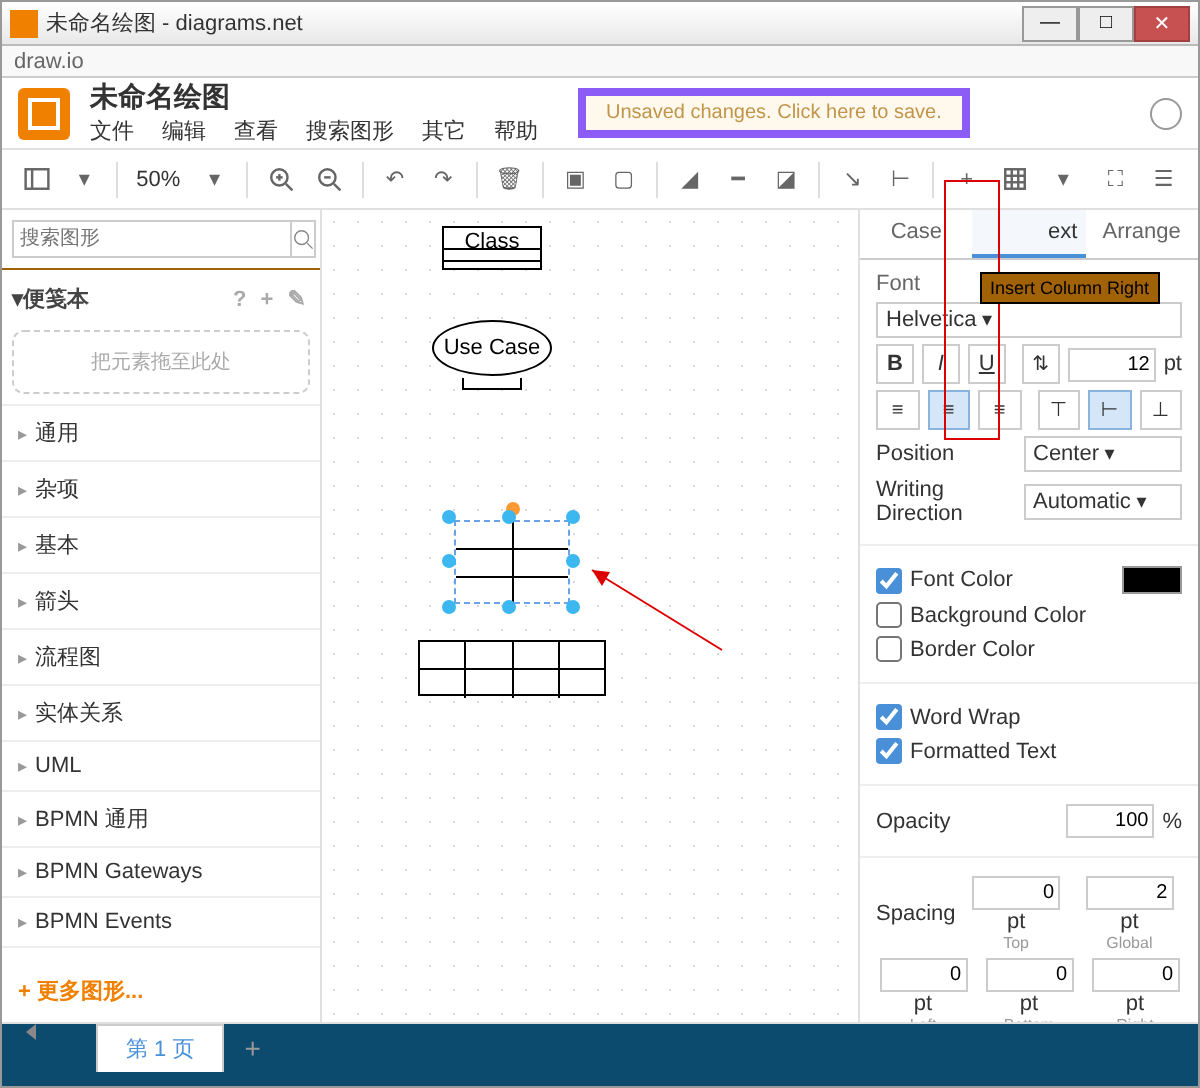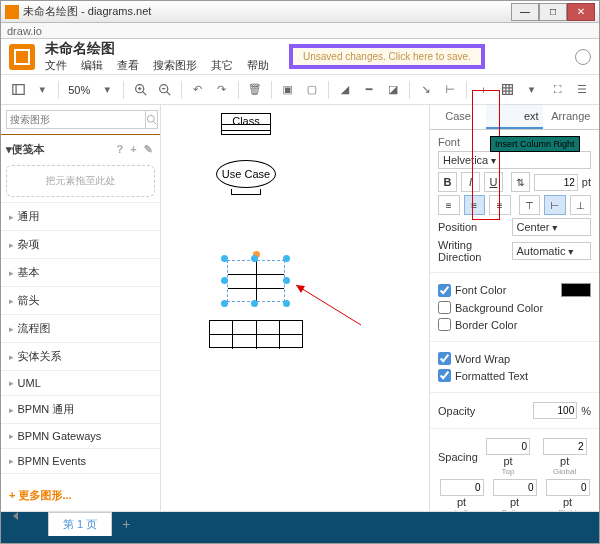--- a/index.html
+++ b/index.html
@@ -65,21 +65,21 @@
 .psec{padding:6px 8px;border-bottom:1px solid #eee;font-size:10px;color:#333}
 .psec .lbl{color:#666;margin-bottom:3px}
 .prow{display:flex;align-items:center;gap:4px;margin:3px 0}
 .sel-box{border:1px solid #ccc;padding:2px 4px;font-size:10px;flex:1;background:#fff}
 .ibtn{width:22px;height:20px;border:1px solid #ccc;display:flex;align-items:center;justify-content:center;font-size:10px;background:#fff;cursor:pointer}
 .ibtn.active{background:#d4e6f7;border-color:#8ab4dd}
 .chk{display:flex;align-items:center;gap:4px;margin:4px 0;font-size:10px}
 .chk input{accent-color:#4a90d9}
 .swatch{width:30px;height:14px;background:#000;border:1px solid #999;margin-left:auto}
 .numin{width:44px;border:1px solid #ccc;padding:2px;text-align:right;font-size:10px}
-.tooltip{position:absolute;left:490px;top:136px;background:#0f766e;border:1px solid #000;padding:2px 4px;font-size:9px;z-index:10}
+.tooltip{position:absolute;left:490px;top:136px;background:#a16207;border:1px solid #000;padding:2px 4px;font-size:9px;z-index:10}
 .footer{height:36px;border-top:1px solid #e0e0e0;display:flex;align-items:flex-start;padding:0 6px;background:#0c4a6e}
 .pgtab{padding:4px 14px;border:1px solid #ccc;border-bottom:0;background:#fff;color:#4a90d9;font-size:11px;margin-left:30px}
 .pgadd{padding:4px 10px;color:#999;font-size:14px}
 .tri{width:0;height:0;border-top:4px solid transparent;border-bottom:4px solid transparent;border-right:5px solid #888;margin-left:6px}
 </style>
 </head>
 <body>
 
 <div class="titlebar">
   <div class="icon"></div>

